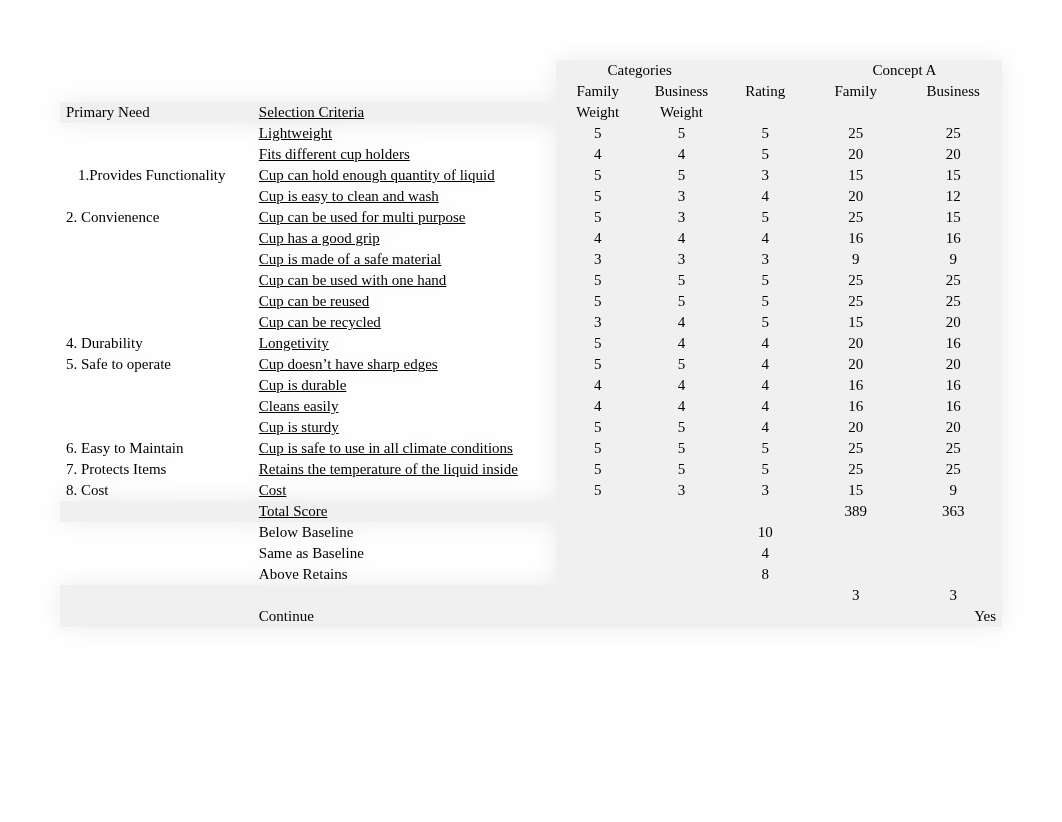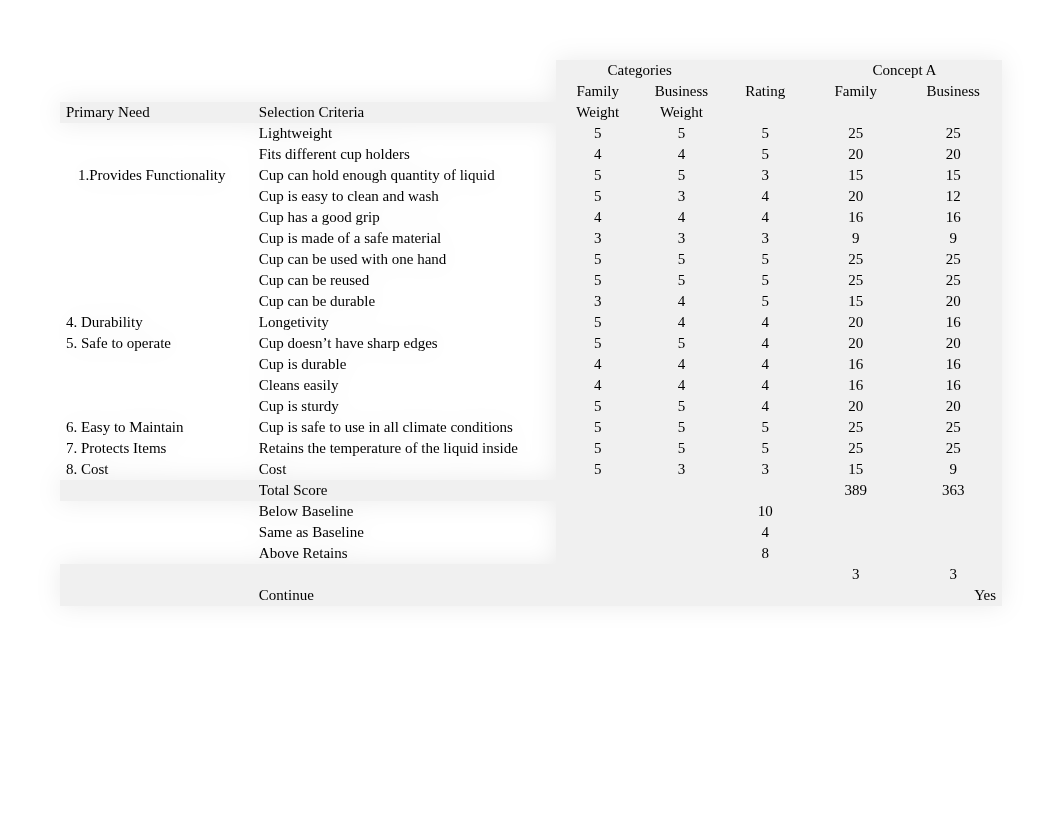--- a/index.html
+++ b/index.html
@@ -24,21 +24,21 @@
   td, th {
     padding: 1px 6px;
     font-weight: normal;
     text-align: left;
     vertical-align: middle;
     height: 19px;
   }
   .center { text-align: center; }
   .grey { background: #f0f0f0; }
   .col-need { width: 170px; margin-top: 20px; }
-  .col-crit { width: 294px; }
+  .col-crit { width: 294px; text-decoration: underline; }
   .col-num  { width: 72px; text-align: center; }
   .col-rat  { width: 72px; text-align: center; }
   .col-fb   { width: 86px; text-align: center; font-family: Liberation Serif, serif; }
 </style>
 </head>
 <body>
 
 <div class="wrap">
 <table>
 
@@ -103,20 +103,29 @@
         <tr>
           <td class="col-need"></td>
           <td class="col-crit">Cup is easy to clean and wash</td>
           <td class="col-num grey">5</td>
           <td class="col-num grey">3</td>
           <td class="col-rat grey">4</td>
           <td class="col-fb grey">20</td>
           <td class="col-fb grey">12</td>
         </tr>
         <tr>
+          <td class="col-need">2. Convienence</td>
+          <td class="col-crit">Cup can be used for multi purpose</td>
+          <td class="col-num grey">5</td>
+          <td class="col-num grey">3</td>
+          <td class="col-rat grey">5</td>
+          <td class="col-fb grey">25</td>
+          <td class="col-fb grey">15</td>
+        </tr>
+        <tr>
           <td class="col-need"></td>
           <td class="col-crit">Cup has a good grip</td>
           <td class="col-num grey">4</td>
           <td class="col-num grey">4</td>
           <td class="col-rat grey">4</td>
           <td class="col-fb grey">16</td>
           <td class="col-fb grey">16</td>
         </tr>
         <tr>
           <td class="col-need"></td>
@@ -140,21 +149,21 @@
           <td class="col-need"></td>
           <td class="col-crit">Cup can be reused</td>
           <td class="col-num grey">5</td>
           <td class="col-num grey">5</td>
           <td class="col-rat grey">5</td>
           <td class="col-fb grey">25</td>
           <td class="col-fb grey">25</td>
         </tr>
         <tr>
           <td class="col-need"></td>
-          <td class="col-crit">Cup can be durable</td>
+          <td class="col-crit">Cup can be recycled</td>
           <td class="col-num grey">3</td>
           <td class="col-num grey">4</td>
           <td class="col-rat grey">5</td>
           <td class="col-fb grey">15</td>
           <td class="col-fb grey">20</td>
         </tr>
         <tr>
           <td class="col-need">4. Durability</td>
           <td class="col-crit">Longetivity</td>
           <td class="col-num grey">5</td>

